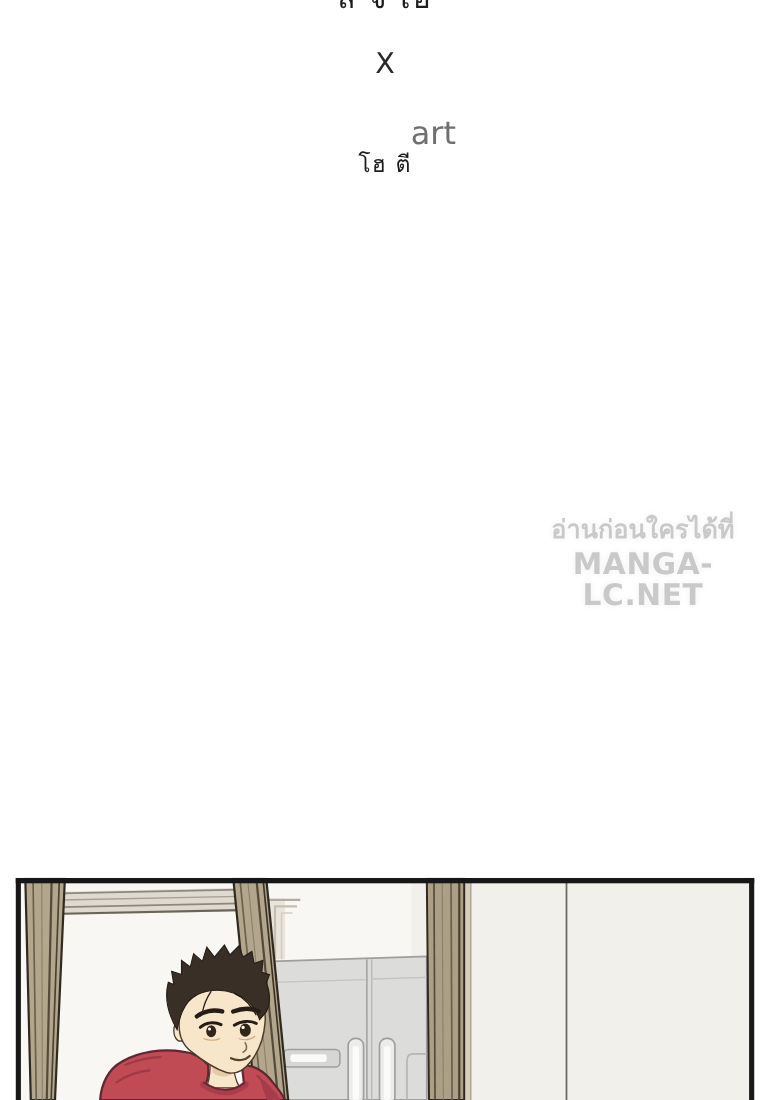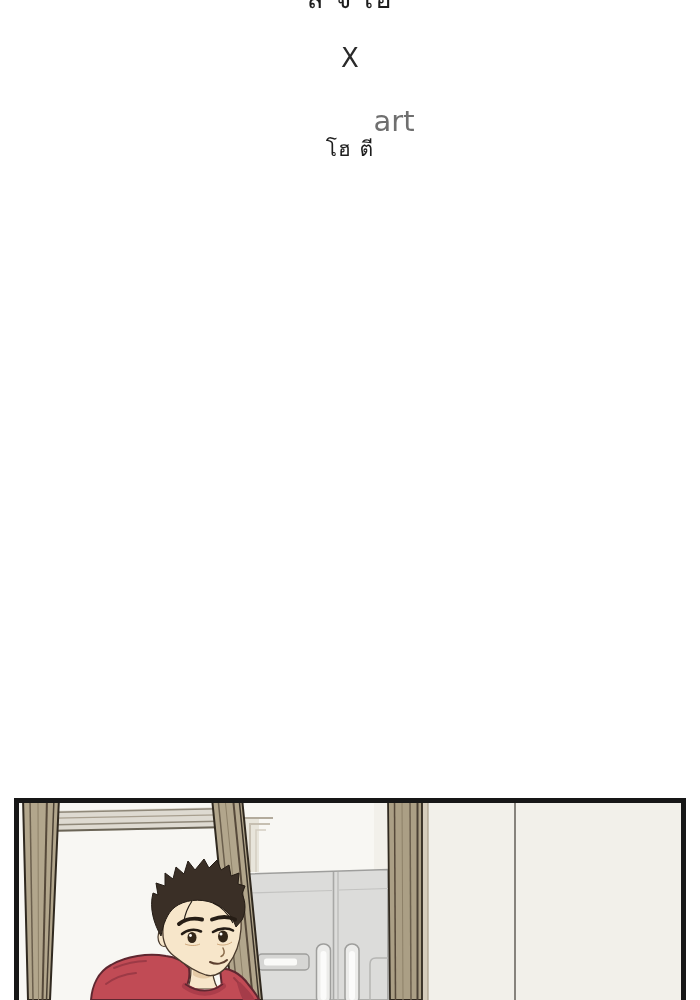--- a/index.html
+++ b/index.html
@@ -41,20 +41,24 @@
 
 <div class="page">
 
   <div>
     <div class="credit-line credit-author">ล จ เฮ</div>
     <div class="credit-line credit-sep">X</div>
     <div class="credit-line credit-role">art</div>
     <div class="credit-line credit-artist">โฮ ตี</div>
   </div>
 
+  <div class="watermark">
+    <div class="wm-thai">อ่านก่อนใครได้ที่</div>
+    <div class="wm-site">MANGA-LC.NET</div>
+  </div>
 
   <div class="panel">
     <svg width="672" height="202" viewBox="0 0 672 202">
 
       <rect x="0" y="0" width="672" height="202" fill="#f8f7f3"></rect>
 
       <g>
         <rect x="360" y="0" width="312" height="202" fill="#f2f0ea"></rect>
         <line x1="501" y1="3" x2="501" y2="202" stroke="#55504a" stroke-width="1.6" opacity="0.85"></line>
       </g>

